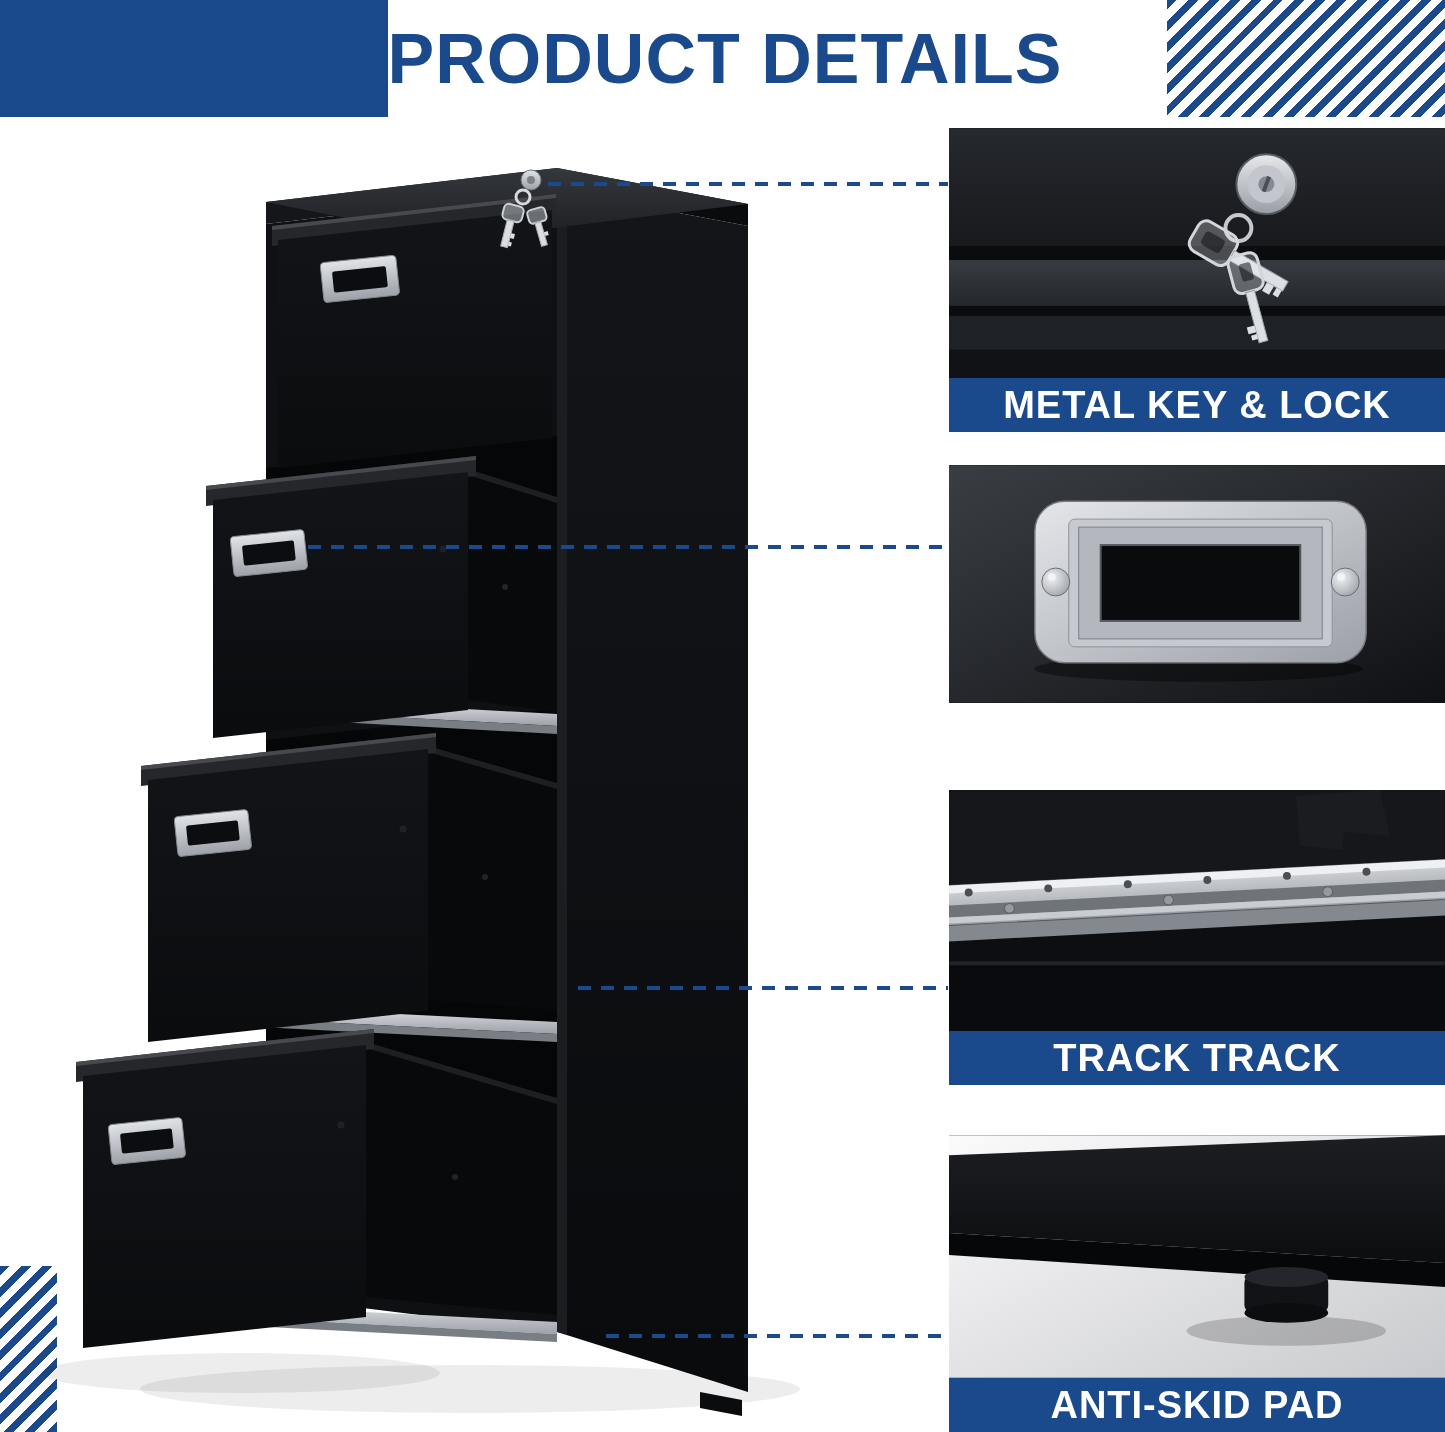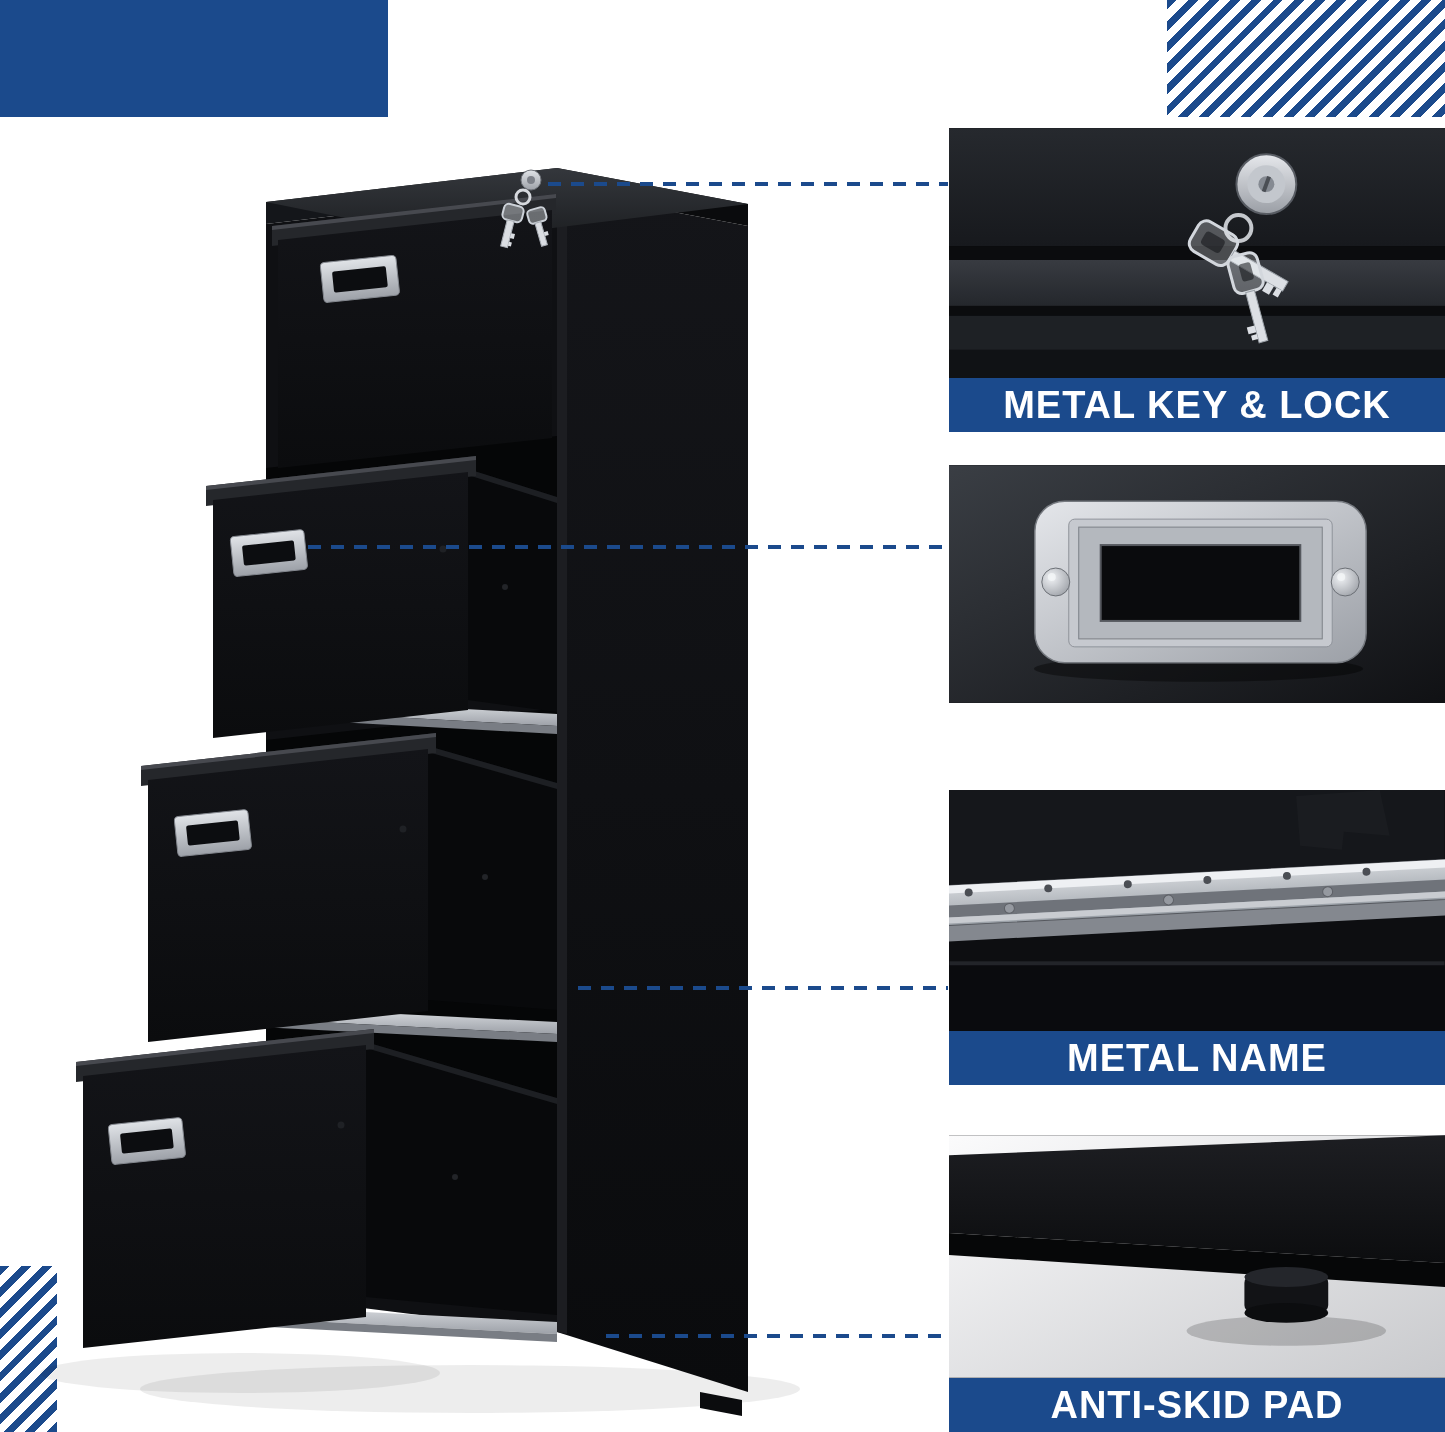--- a/index.html
+++ b/index.html
@@ -46,20 +46,21 @@
   #co2 { top:465px; }  #co2 .photo { height:238px; }
   #co3 { top:790px; }  #co3 .photo { height:241px; }
   #co4 { top:1135px; } #co4 .photo { height:243px; }
 </style>
 </head>
 <body>
 
 <div class="page" style="--primary-blue: #1b4a8c; --title-blue: #1b4a8c; --label-text: #ffffff;">
 
   <div class="bar-left"></div>
+  <h1 class="page-title">PRODUCT DETAILS</h1>
   <div class="stripes tr"></div>
   <div class="stripes bl"></div>
 
   <svg class="cabinet-svg" viewBox="0 0 960 1315" aria-hidden="true">
     <defs>
       <linearGradient id="gTop" x1="0" y1="0" x2="0" y2="1">
           <stop offset="0" stop-color="#34373c"></stop>
           <stop offset="1" stop-color="#1c1e21"></stop>
         </linearGradient>
       <linearGradient id="gSide" x1="0" y1="0" x2="0" y2="1">
@@ -288,21 +289,21 @@
           <circle cx="340" cy="-14" r="4" fill="#4b4e54"></circle>
             <circle cx="420" cy="-14" r="4" fill="#4b4e54"></circle>
           <circle cx="60" cy="4" r="5" fill="#9599a0" stroke="#5d6066"></circle>
           <circle cx="220" cy="4" r="5" fill="#9599a0" stroke="#5d6066"></circle>
           <circle cx="380" cy="4" r="5" fill="#9599a0" stroke="#5d6066"></circle>
         </g>
         <rect y="176" width="497" height="66" fill="#0a0b0e"></rect>
         <rect y="172" width="497" height="4" fill="#222429"></rect>
       </svg>
     </div>
-    <figcaption class="caption">METAL NAME</figcaption>
+    <figcaption class="caption">TRACK TRACK</figcaption>
   </figure>
 
   <figure class="callout" id="co4">
     <div class="photo">
       <svg viewBox="0 0 497 243" aria-hidden="true">
         <defs>
           <linearGradient id="p4floor" x1="0" y1="0" x2="1" y2="1">
               <stop offset="0" stop-color="#fbfbfc"></stop>
               <stop offset="1" stop-color="#c9cacd"></stop>
             </linearGradient>

